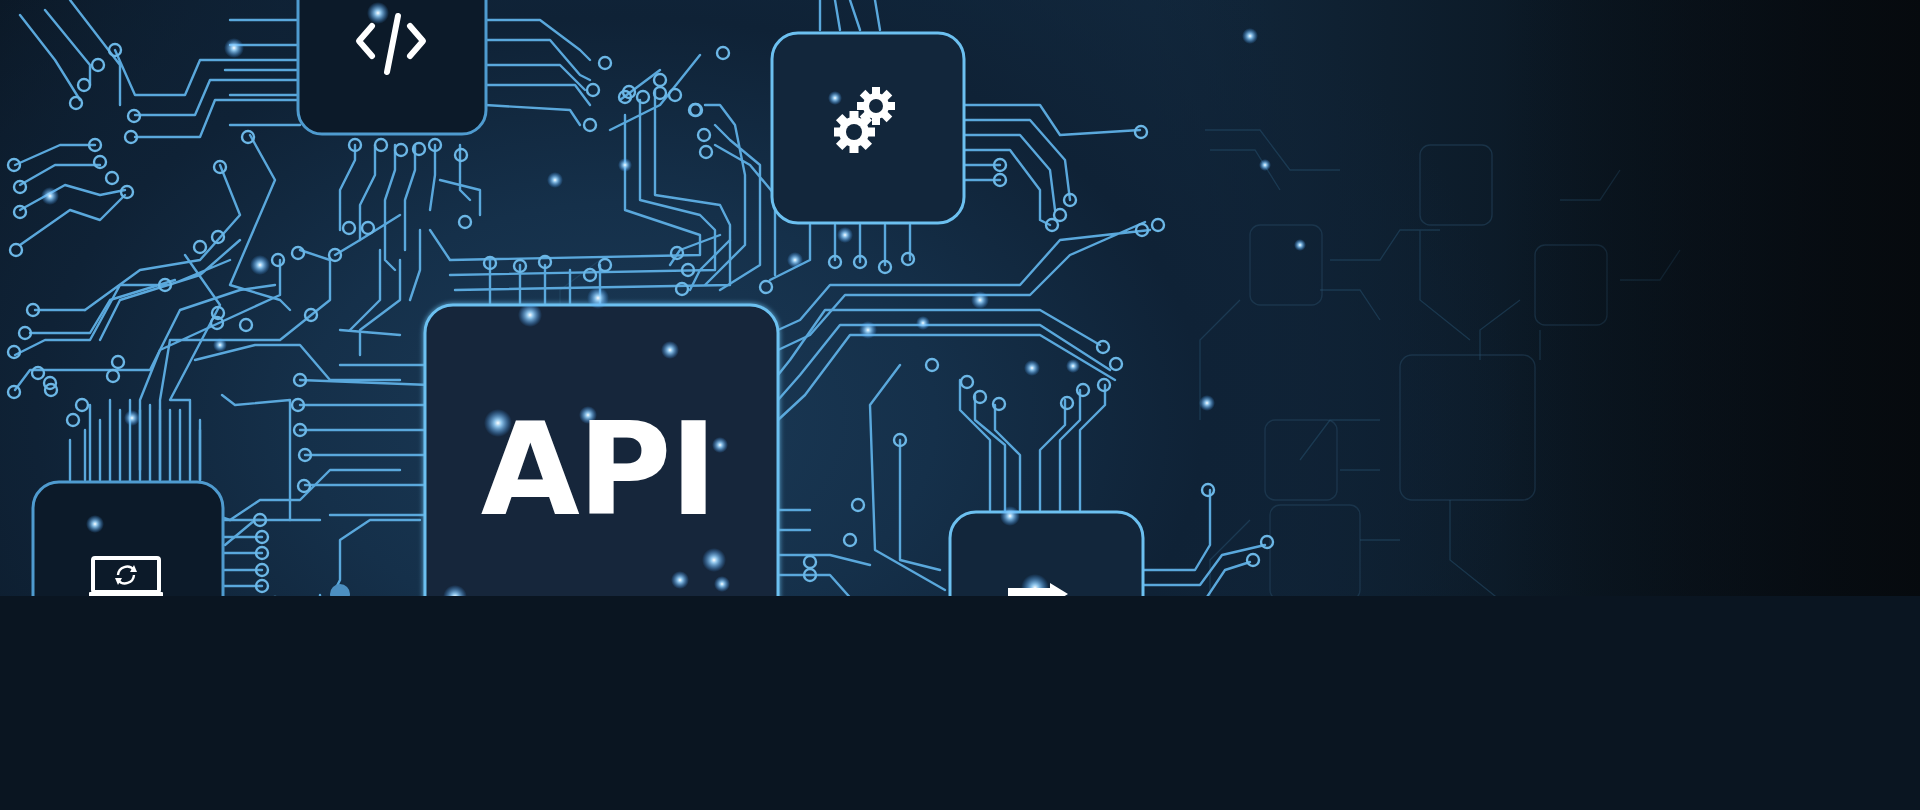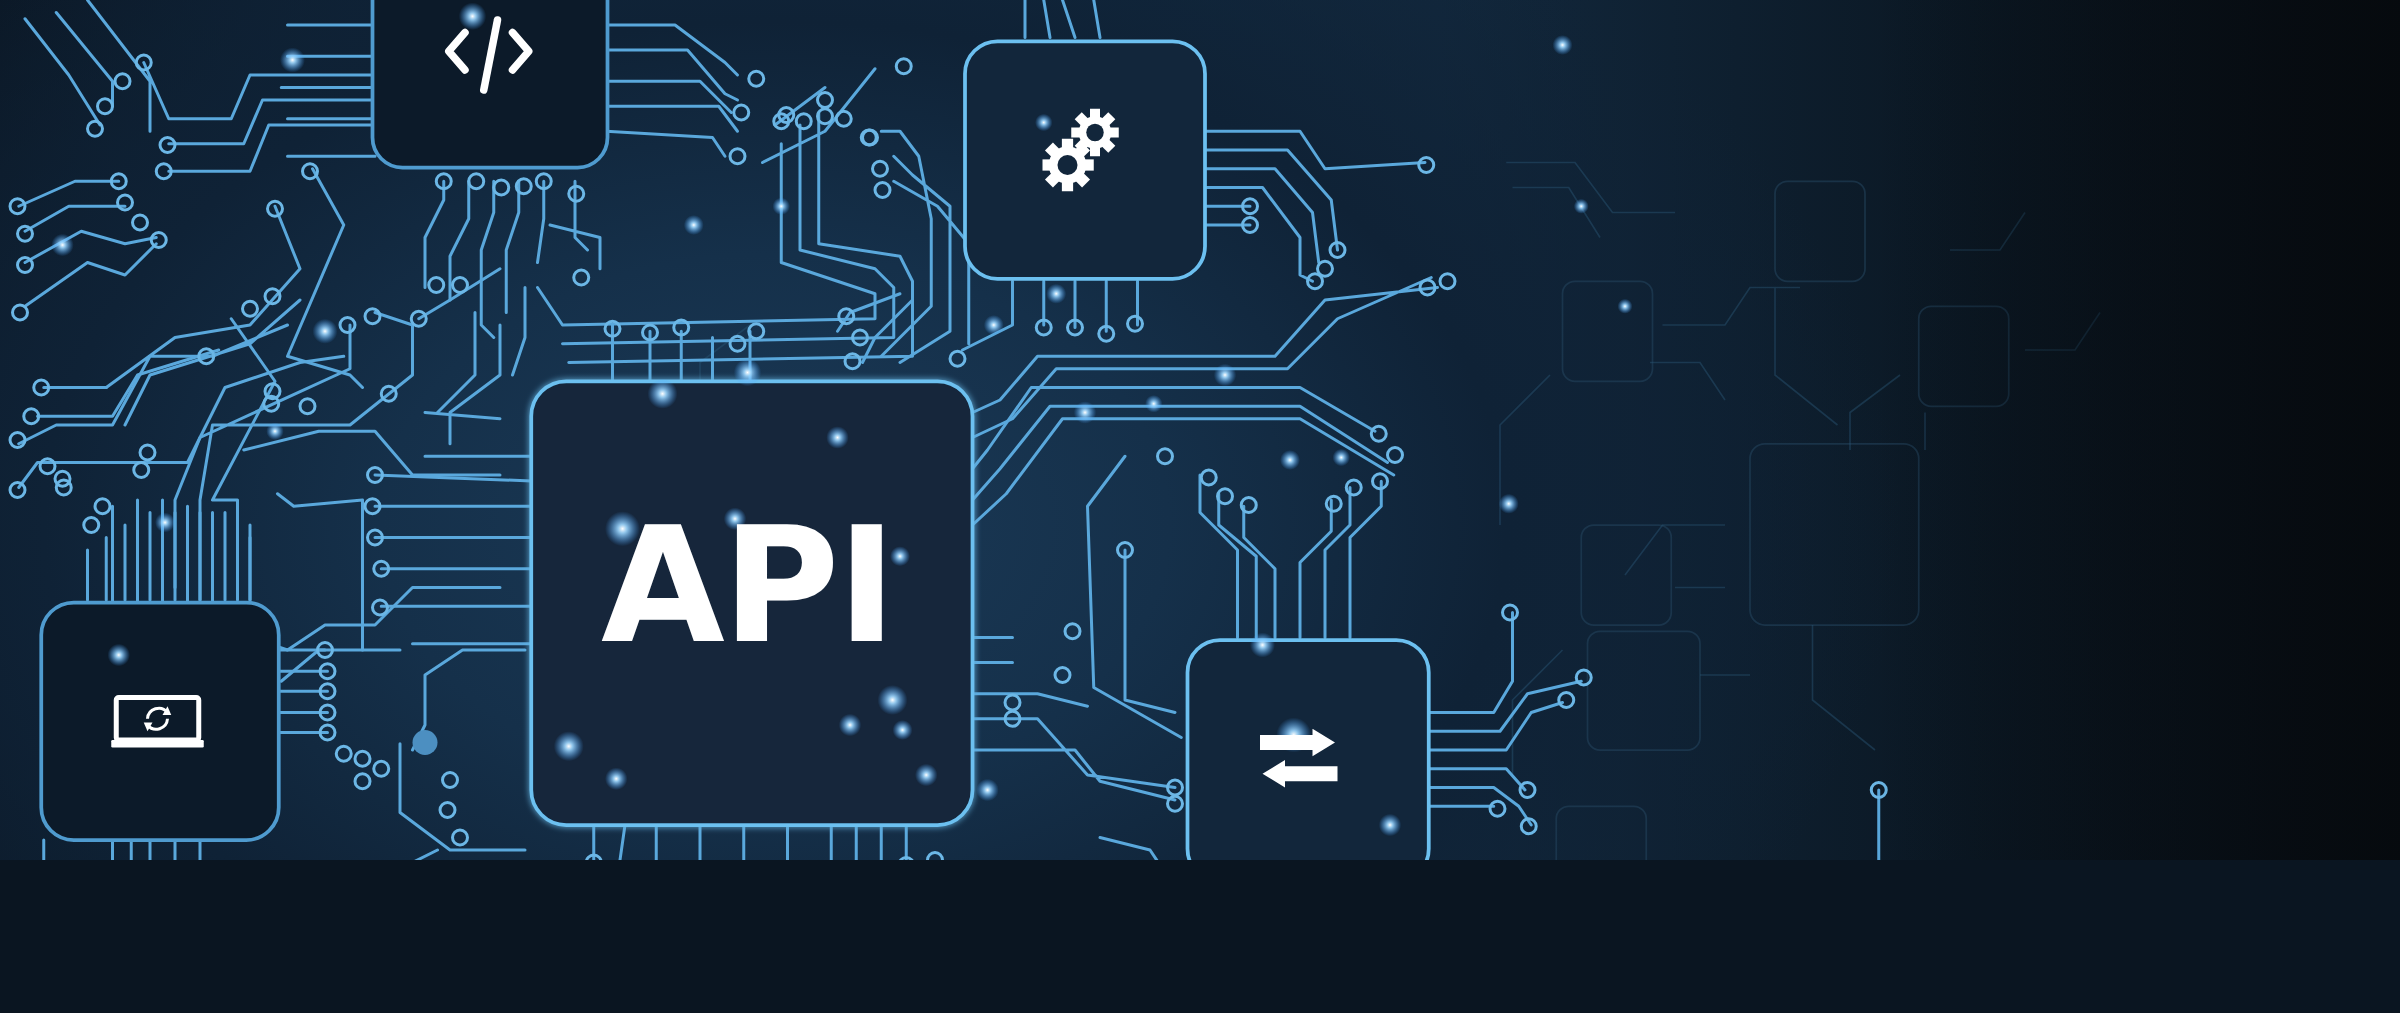--- a/index.html
+++ b/index.html
@@ -1,18 +1,18 @@
 <!DOCTYPE html>
 <html><head>
   <meta charset="utf-8">
   <style>
     html, body { margin:0; padding:0; }
     body { width:1920px; height:810px; overflow:hidden; background:#0a1521; }
     .stage {
-      position:relative; width:1920px; height:688px; overflow:hidden;
+      position:relative; width:1920px; height:596px; overflow:hidden;
       background:
         radial-gradient(ellipse 900px 620px at 620px 420px, #1b3a57 0%, #15304a 35%, #0f2236 65%, rgba(10,20,32,0) 100%),
         linear-gradient(90deg, #0b1826 0%, #112a42 30%, #12283d 60%, #0b1824 82%, #070d13 100%);
     }
     svg.layer { position:absolute; left:0; top:0; }
     .trace { fill:none; stroke:#5aa8dc; stroke-width:2.4; stroke-linejoin:round; stroke-linecap:round; }
     .trace-dim { fill:none; stroke:#2b5676; stroke-width:1.3; opacity:.45; }
     .pad { fill:none; stroke:#6cb7e6; stroke-width:2.4; }
     .chip { fill:#12263b; stroke:#6cc0f0; stroke-width:3; }
     .chip-dark { fill:#0c1a29; stroke:#4f9bcf; stroke-width:3; }

